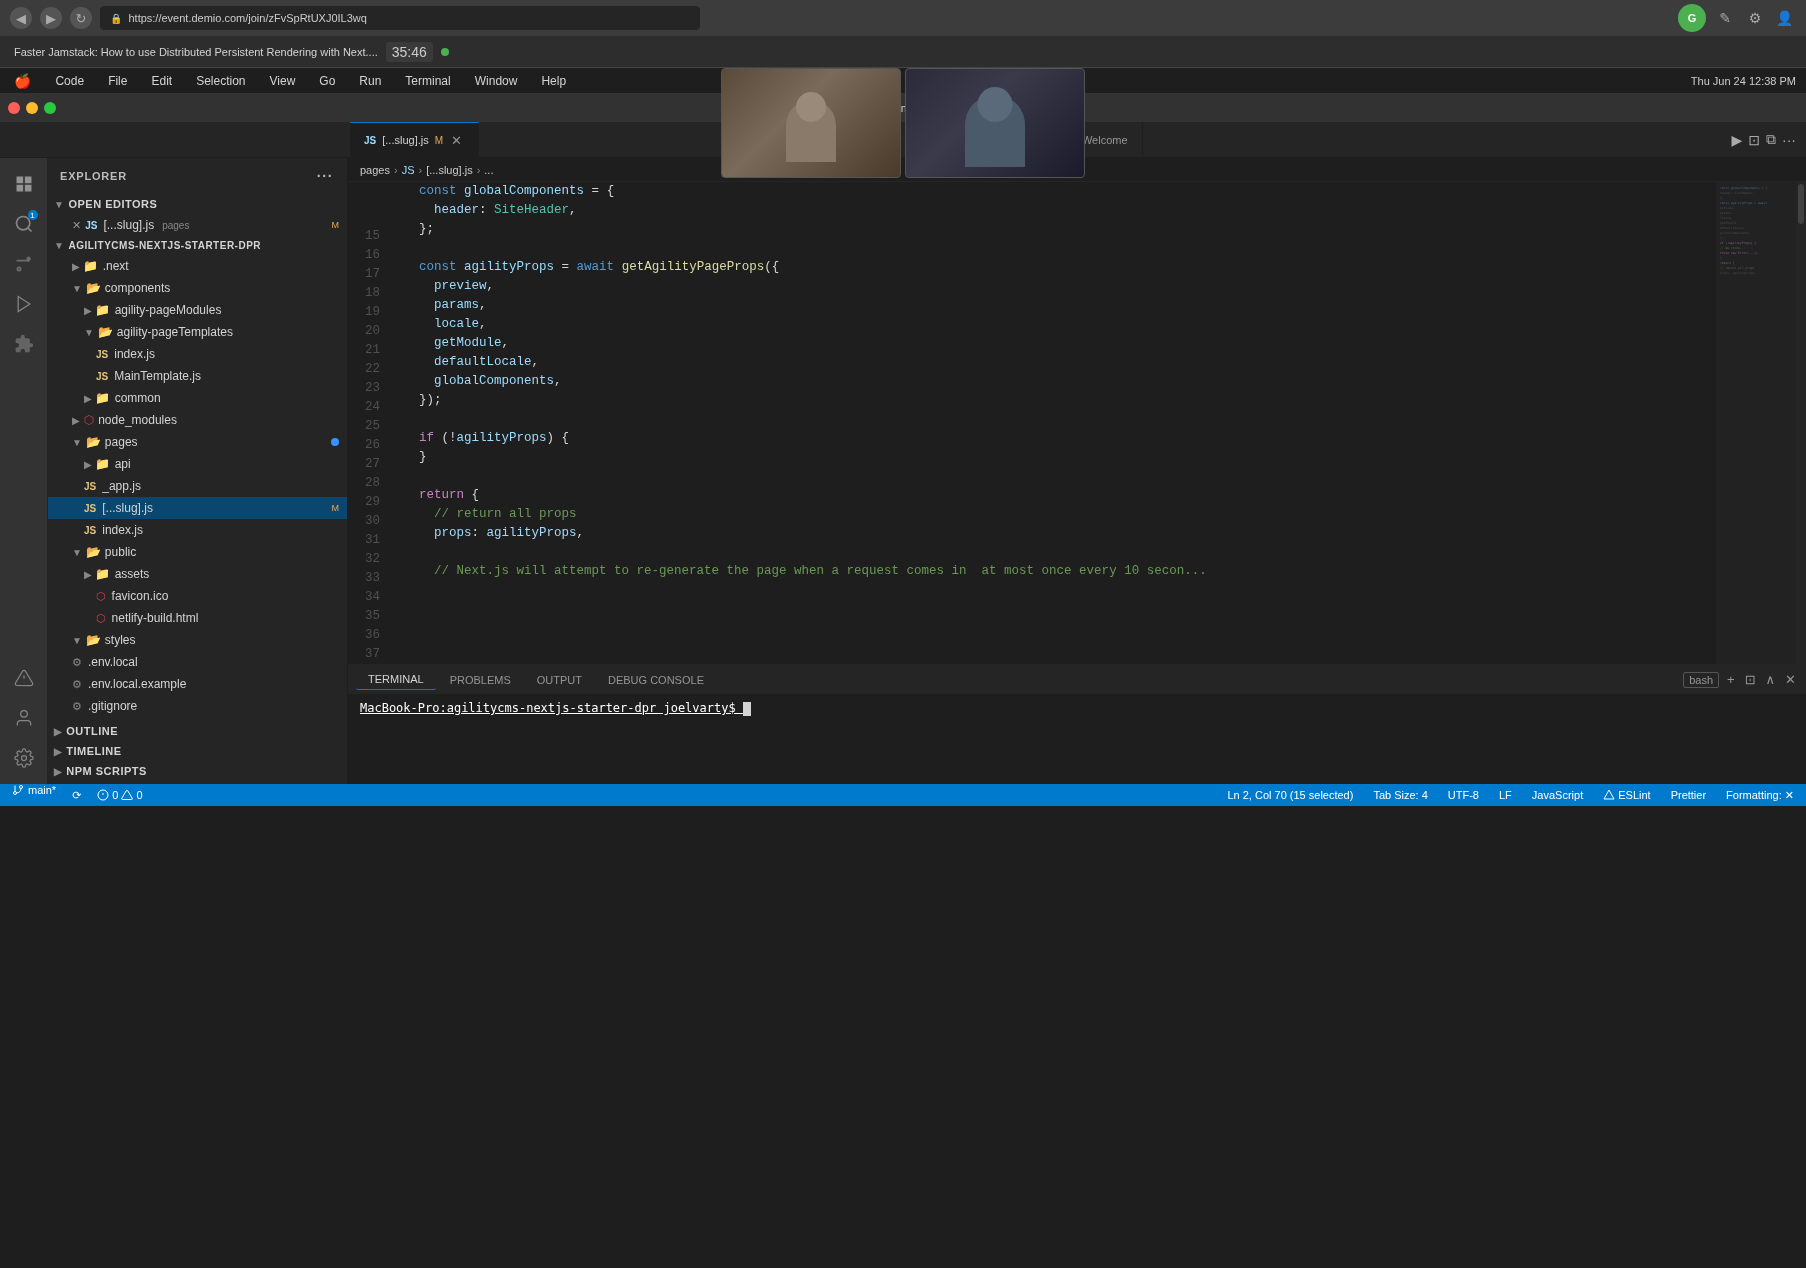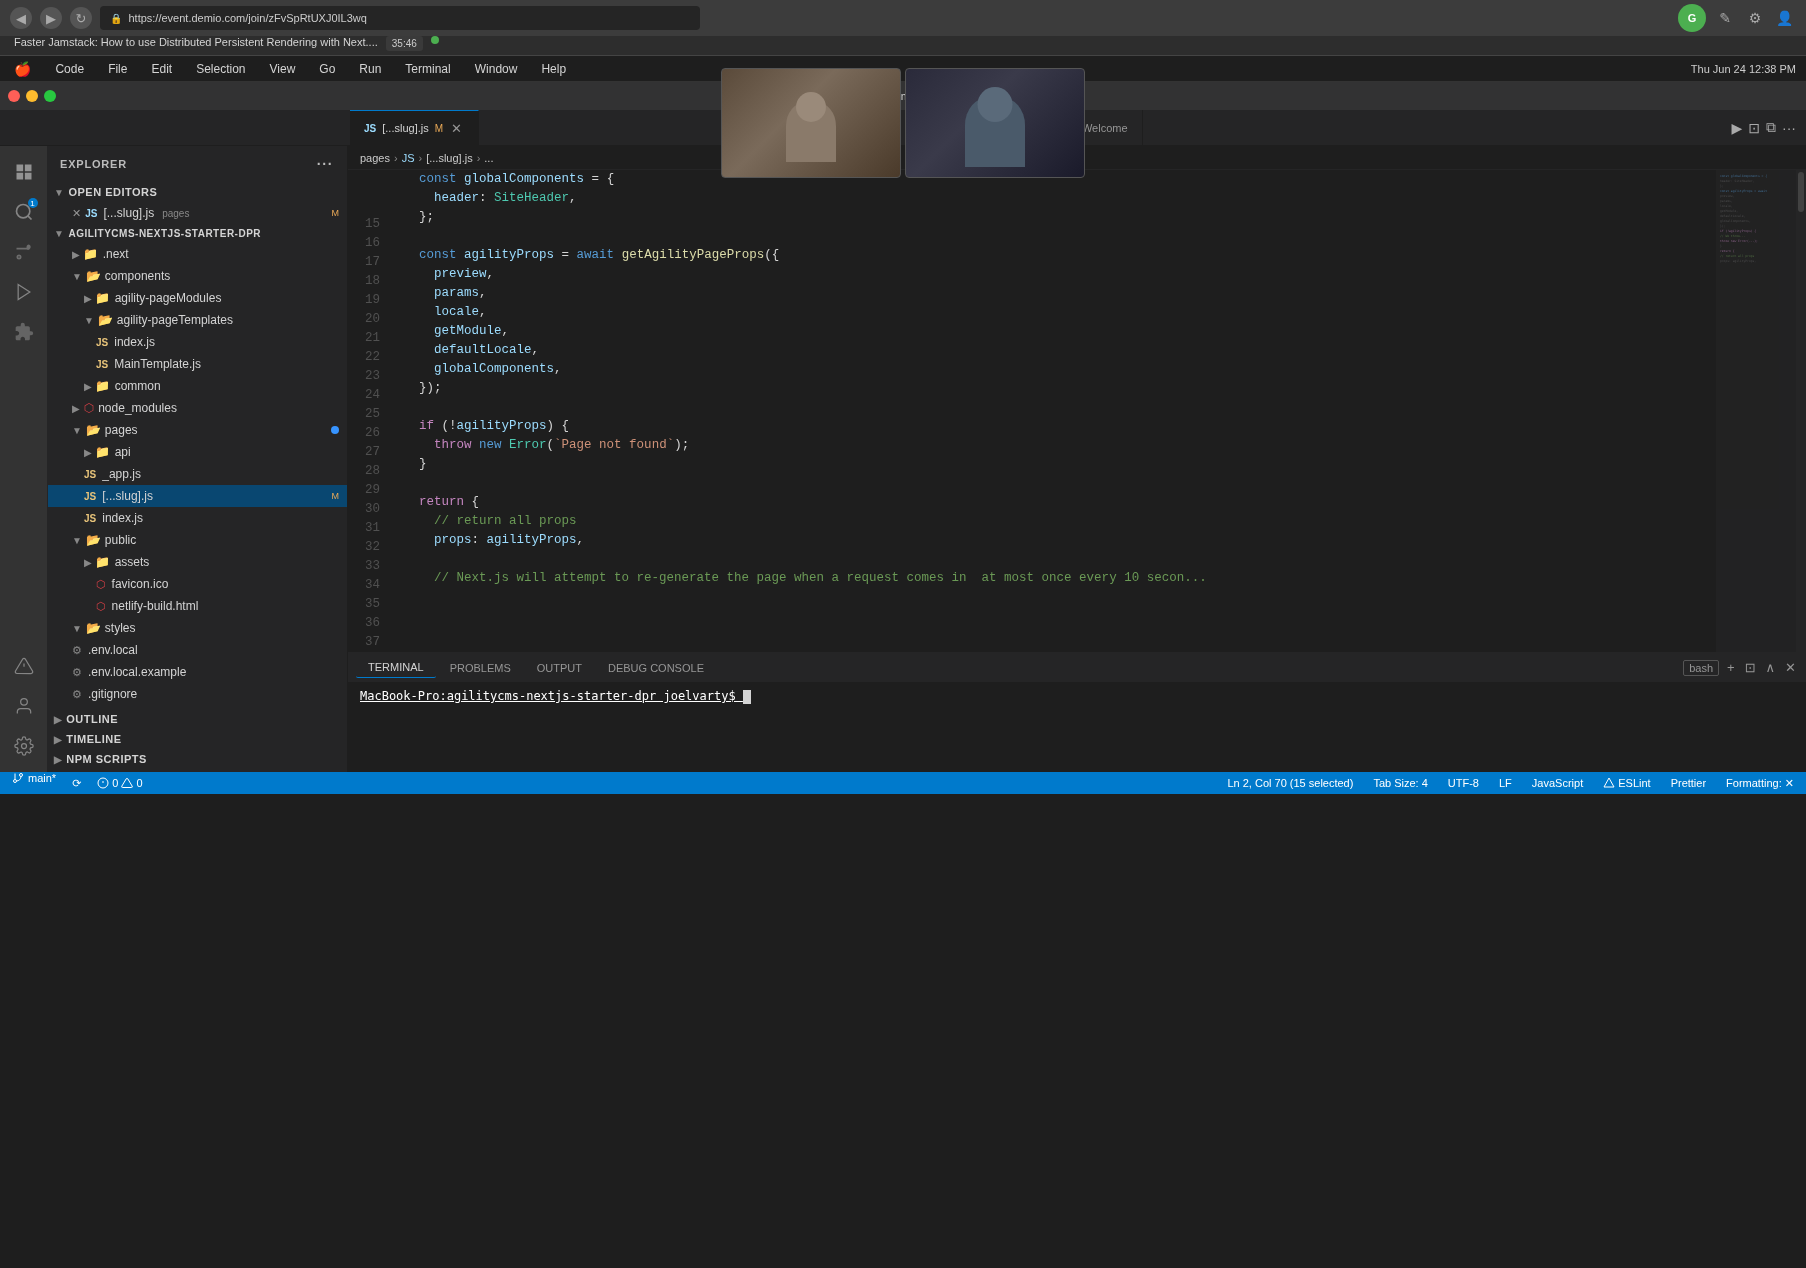--- a/index.html
+++ b/index.html
@@ -42,35 +42,35 @@
       padding: 0 10px;
       color: #ccc;
       font-size: 11px;
       gap: 6px;
     }
     .url-bar-icon { color: #aaa; font-size: 10px; }
 
     
     .notification-bar {
       background: #2d2d2d;
-      height: 20px;
-      display: flex;
-      align-items: flex-start;
+      height: 32px;
+      display: flex;
+      align-items: center;
       padding: 0 14px;
       color: #d4d4d4;
       font-size: 11px;
       gap: 8px;
       border-bottom: 1px solid #444;
     }
     .notification-timer {
       background: #3a3a3a;
       border-radius: 3px;
       padding: 2px 6px;
       color: #ccc;
-      font-size: 10px;
+      font-size: 14px;
     }
     .notification-dot {
       width: 8px; height: 8px;
       border-radius: 50%;
       background: #4caf50;
       display: inline-block;
     }
 
     
     .video-area {
@@ -852,21 +852,20 @@
         <div class="code-line">  <span class="kw">const</span> <span class="var">agilityProps</span> <span class="op">=</span> <span class="kw">await</span> <span class="fn">getAgilityPageProps</span><span class="punct">({</span></div>
         <div class="code-line">    <span class="var">preview</span><span class="punct">,</span></div>
         <div class="code-line">    <span class="var">params</span><span class="punct">,</span></div>
         <div class="code-line">    <span class="var">locale</span><span class="punct">,</span></div>
         <div class="code-line">    <span class="var">getModule</span><span class="punct">,</span></div>
         <div class="code-line">    <span class="var">defaultLocale</span><span class="punct">,</span></div>
         <div class="code-line">    <span class="var">globalComponents</span><span class="punct">,</span></div>
         <div class="code-line">  <span class="punct">});</span></div>
         <div class="code-line"></div>
         <div class="code-line">  <span class="kw2">if</span> <span class="punct">(!</span><span class="var">agilityProps</span><span class="punct">)</span> <span class="punct">{</span></div>
-        <div class="code-line">    <span class="kw2">throw</span> <span class="kw">new</span> <span class="cls">Error</span><span class="punct">(</span><span class="tmpl">`Page not found`</span><span class="punct">);</span></div>
         <div class="code-line">  <span class="punct">}</span></div>
         <div class="code-line"></div>
         <div class="code-line">  <span class="kw2">return</span> <span class="punct">{</span></div>
         <div class="code-line">    <span class="cmt">// return all props</span></div>
         <div class="code-line">    <span class="prop">props</span><span class="punct">:</span> <span class="var">agilityProps</span><span class="punct">,</span></div>
         <div class="code-line"></div>
         <div class="code-line" style="color:#6a9955;">    <span class="cmt">// Next.js will attempt to re-generate the page when a request comes in  at most once every 10 secon...</span></div>
       </div>
 
       <div class="minimap">

